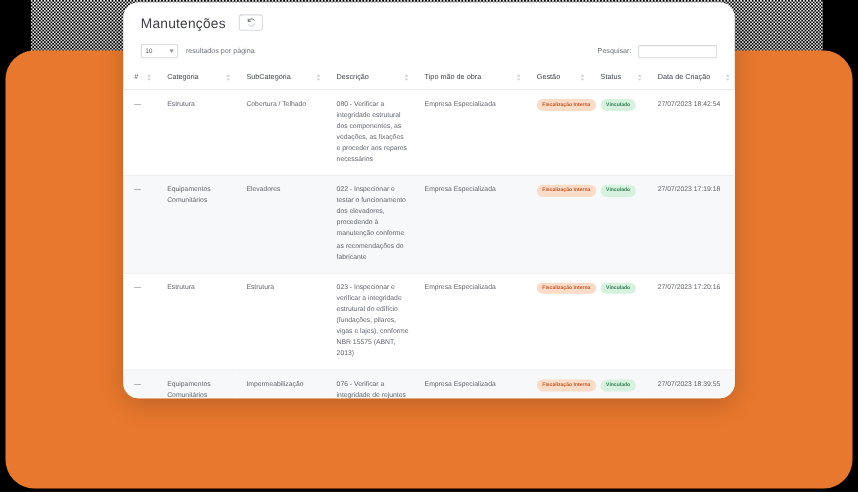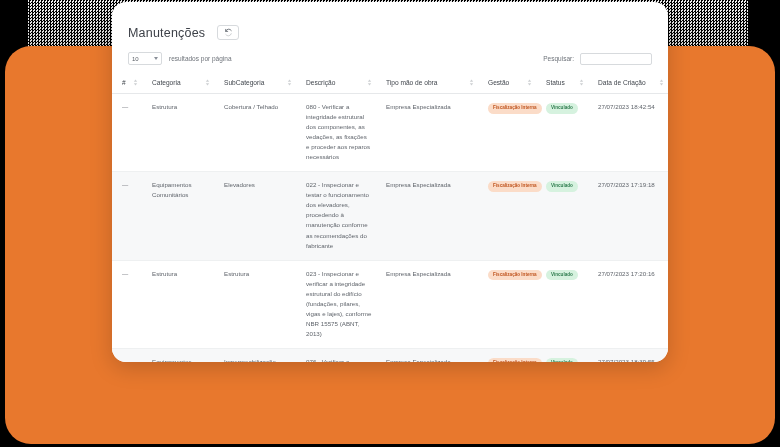--- a/index.html
+++ b/index.html
@@ -59,21 +59,20 @@
     border-radius: 14px;
     box-shadow: 0 6px 22px rgba(0,0,0,0.18);
     overflow: hidden;
   }
 
   .card-header {
     display: flex;
     align-items: center;
     gap: 12px;
     padding: 11px 16px 6px 16px;
-    margin-top: 12px;
   }
   .card-title {
     font-size: 12.5px;
     color: #3d4148;
     letter-spacing: 0.2px;
   }
   .refresh-btn {
     width: 22px; height: 15px;
     border: 1px solid #d7dadd;
     border-radius: 3px;

